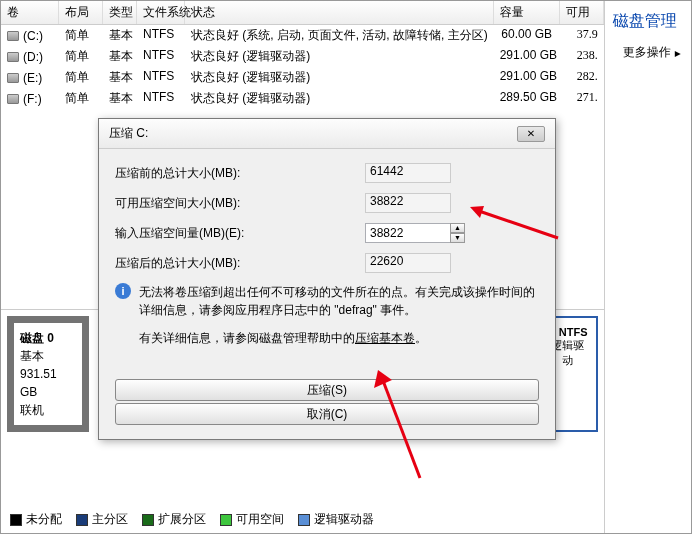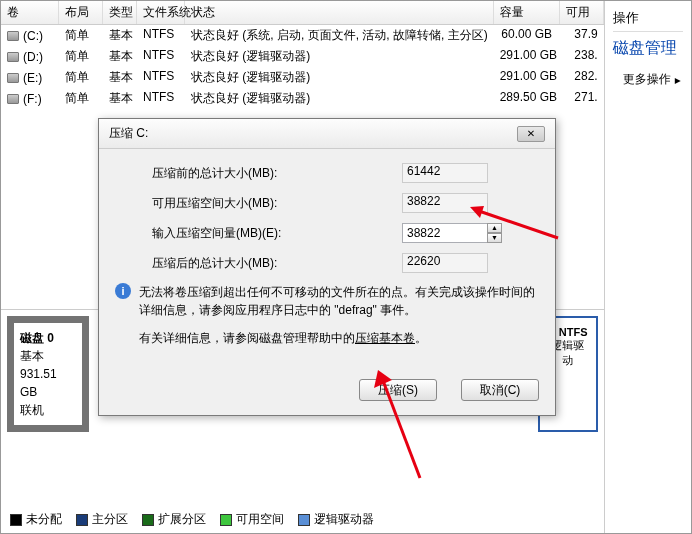--- a/index.html
+++ b/index.html
@@ -21,52 +21,52 @@
 .th-avail { width: 44px; }
 
 .table-row { display: flex; padding: 1px 0; font-size: 12px; }
 .td { padding: 1px 6px; white-space: nowrap; }
 .td-vol { width: 58px; display: flex; align-items: center; gap: 4px; }
 .td-layout { width: 44px; }
 .td-type { width: 34px; }
 .td-fs { width: 48px; }
 .td-status { flex: 1; }
 .td-cap { width: 66px; text-align: center; }
-.td-avail { width: 44px; text-align: right; }
+.td-avail { width: 44px; text-align: right; font-family: Liberation Serif, serif; }
 
 .disk-icon { width: 12px; height: 10px; background: linear-gradient(#ccc, #999); border: 1px solid #777; border-radius: 1px; display: inline-block; }
 
 .disk-summary { border-top: 1px solid #ccc; margin-top: 200px; padding: 6px; display: flex; gap: 8px; }
 .disk-info-box { border: 7px solid #737373; padding: 6px; width: 82px; font-size: 12px; line-height: 1.5; }
 .disk-part-box { border: 2px solid #2a5caa; padding: 8px; font-size: 11px; width: 60px; text-align: center; }
 
 .legend { position: absolute; bottom: 6px; left: 10px; display: flex; gap: 14px; font-size: 12px; align-items: center; }
 .legend-item { display: flex; align-items: center; gap: 4px; }
 .swatch { width: 12px; height: 12px; border: 1px solid #333; }
 
 .right-title { font-size: 13px; padding: 4px 0; border-bottom: 1px solid #ddd; }
 .right-link { color: #0645ad; padding: 6px 0 2px; font-size: 16px; }
 .right-more { padding: 10px 0 0 10px; font-size: 12px; display: flex; align-items: center; gap: 4px; }
 
 .dialog { position: absolute; left: 98px; top: 118px; width: 458px; background: #f0f0f0; border: 1px solid #7a7a7a; box-shadow: 2px 2px 8px rgba(0,0,0,0.3); }
 .dlg-title { background: linear-gradient(#fdfdfd, #ebebeb); padding: 6px 10px; display: flex; justify-content: space-between; align-items: center; border-bottom: 1px solid #ccc; font-size: 12px; }
 .dlg-close { width: 28px; height: 16px; background: linear-gradient(#e8e8e8, #ccc); border: 1px solid #999; border-radius: 2px; display: flex; align-items: center; justify-content: center; font-size: 10px; }
 .dlg-body { padding: 14px 16px; }
-.dlg-row { display: flex; align-items: center; margin-bottom: 10px; margin-left: 37px; }
+.dlg-row { display: flex; align-items: center; margin-bottom: 10px; }
 .dlg-label { width: 250px; font-size: 12px; }
 .dlg-value { width: 86px; height: 20px; border: 1px solid #abadb3; background: #fff; padding: 0 4px; font-size: 12px; }
 .dlg-value.ro { background: #f4f4f4; border: 1px solid #ccc; }
 .spinner { display: flex; flex-direction: column; margin-left: -1px; }
 .spin-btn { width: 15px; height: 10px; border: 1px solid #999; background: linear-gradient(#fefefe, #ddd); font-size: 7px; line-height: 7px; text-align: center; }
 
 .info-row { display: flex; gap: 8px; margin: 10px 0; font-size: 12px; line-height: 1.5; }
 .info-icon { width: 16px; height: 16px; border-radius: 50%; background: #3a7bd5; color: #fff; display: flex; align-items: center; justify-content: center; font-weight: bold; font-size: 11px; flex-shrink: 0; }
 .link { color: #000000; text-decoration: underline; }
 
-.dlg-buttons { display: flex; justify-content: flex-end; gap: 24px; padding: 8px 16px 14px; }
+.dlg-buttons { display: flex; justify-content: flex-end; gap: 2px; padding: 8px 16px 14px; flex-direction: column; }
 .btn { min-width: 78px; height: 22px; border: 1px solid #888; background: linear-gradient(#fefefe, #e0e0e0); border-radius: 3px; font-size: 12px; cursor: pointer; }
 
 .arrow { position: absolute; pointer-events: none; }
 .arrow svg line { stroke: #e60012; stroke-width: 3; }
 .arrow svg polygon { fill: #e60012; }
 </style>
 </head>
 <body>
 
 <div class="main-container">
@@ -142,21 +142,20 @@
       </div>
       <div style="flex:1"></div>
       <div class="disk-part-box">
         <div style="font-weight:bold">B <span>NTFS</span></div>
         <div>逻辑驱动</div>
       </div>
     </div>
   </div>
 
   <div class="right-pane">
-    <div class="right-title">操作</div>
     <div class="right-link">磁盘管理</div>
     <div class="right-more">
       <span>更多操作</span>
       <span>▸</span>
     </div>
   </div>
 </div>
 
 <div class="legend">
   <div class="legend-item">

